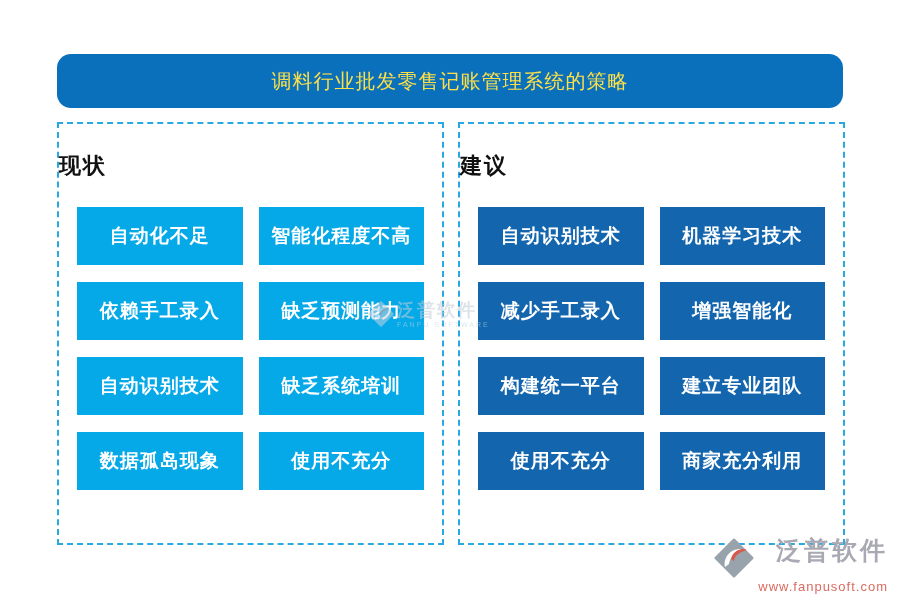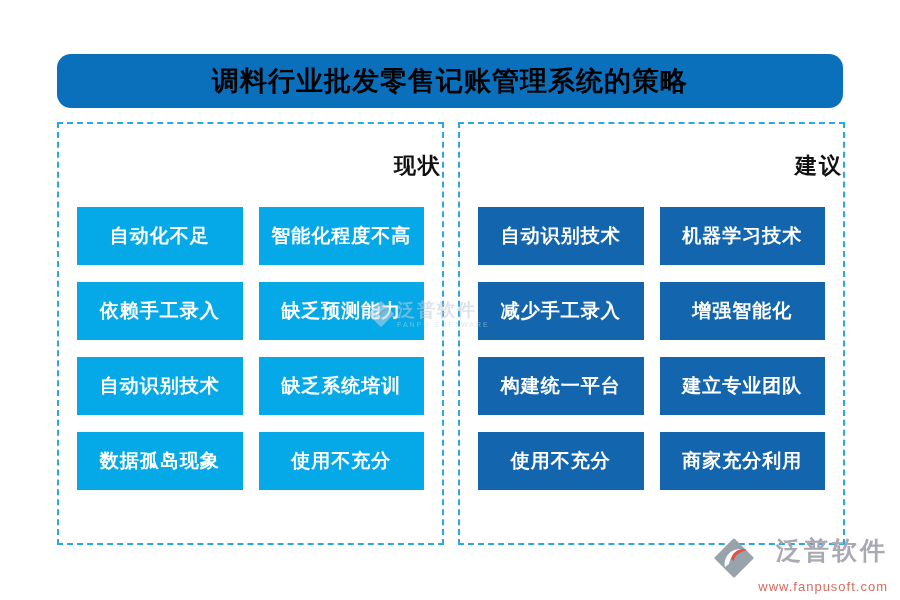--- a/index.html
+++ b/index.html
@@ -5,29 +5,29 @@
   html,body{margin:0;padding:0;background:#ffffff;}
   .canvas{
     position:relative;width:900px;height:600px;background:#ffffff;overflow:hidden;
     font-family:"Liberation Sans","DejaVu Sans",sans-serif;
   }
   .title-bar{
     position:absolute;left:57px;top:54px;width:786px;height:54px;
     background:#0b70bc;border-radius:14px;
     display:flex;align-items:center;justify-content:center;
   }
-  .title-bar span{color:#000000;font-size:27px;font-weight:bold;letter-spacing:1px;}
+  .title-bar span{color:#fde047;font-size:20px;font-weight:normal;letter-spacing:1px;}
   .panel{
     position:absolute;top:122px;width:383px;height:419px;
     border:2px dashed #29a9e1;background:transparent;box-sizing:content-box;
   }
   .panel.left{left:57px;}
   .panel.right{left:458px;}
   .panel h2{
-    margin:27px 0 0 0;text-align:right;
+    margin:27px 0 0 0;text-align:left;
     font-size:22px;font-weight:bold;color:#111111;letter-spacing:2px;
   }
   .grid{
     display:grid;grid-template-columns:1fr 1fr;
     gap:17px 16px;padding:26px 18px 0 18px;font-family:Liberation Serif, serif;
   }
   .block{
     height:58px;display:flex;align-items:center;justify-content:center;
     color:#ffffff;font-size:19px;font-weight:bold;letter-spacing:1px;white-space:nowrap;
   }

